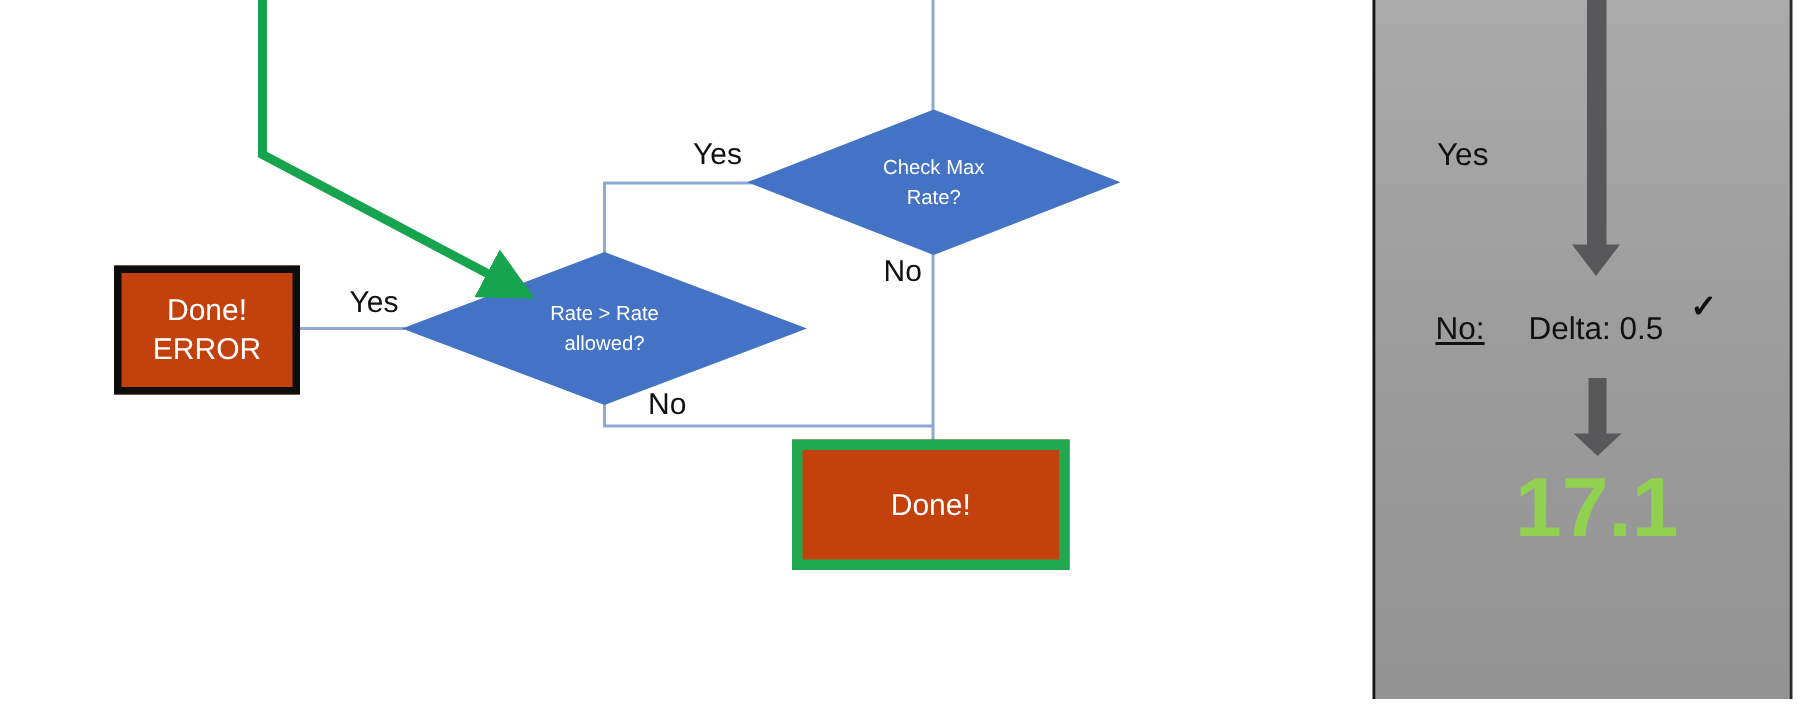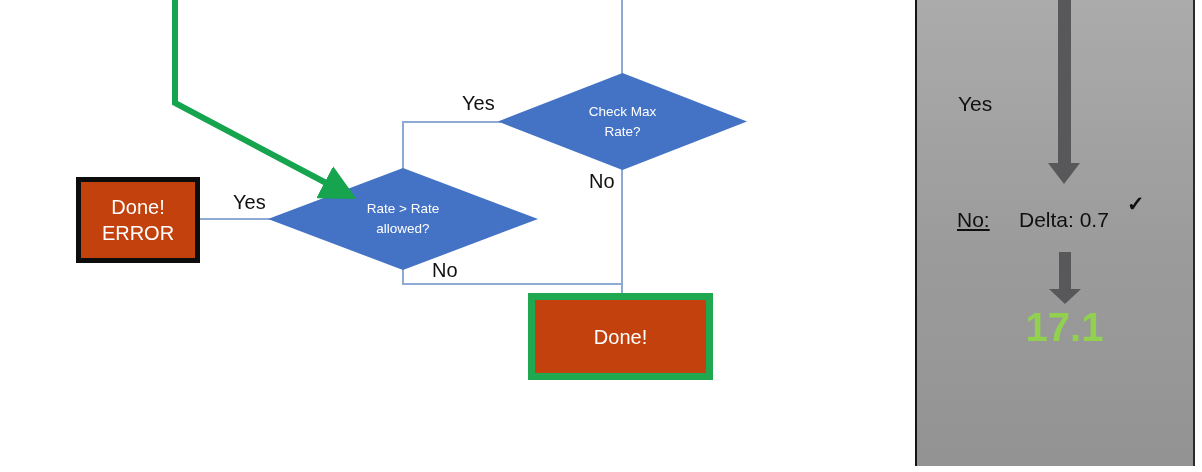--- a/index.html
+++ b/index.html
@@ -59,21 +59,21 @@
   .p-delta{left:102px;top:208px;}
   .p-check{left:210px;top:192px;font-size:34px;font-weight:bold;color:#0a0a0a;}
   .arrow-shaft{position:absolute;background:#58585A;}
   .shaft-1{left:141px;top:0;width:13px;height:164px;}
   .shaft-2{left:142px;top:252px;width:12px;height:38px;}
   .arrow-head{position:absolute;width:0;height:0;border-left:16px solid transparent;border-right:16px solid transparent;}
   .head-1{left:131px;top:163px;border-top:21px solid #58585A;}
   .head-2{left:132px;top:289px;border-top:15px solid #58585A;}
   .result{
     position:absolute;left:60px;top:305px;width:175px;
-    text-align:center;color:#92D050;font-size:40px;font-weight:bold;
+    text-align:center;color:#92D050;font-size:56px;font-weight:bold;
   }
 </style>
 </head>
 <body>
 
 <div class="stage">
 
   <svg class="layer layer-connectors" viewBox="0 0 1202 472">
     <path d="M622 0 L622 74" stroke="#8DA9D4" stroke-width="2" fill="none"></path>
     <path d="M501 122 L403 122 L403 170" stroke="#8DA9D4" stroke-width="2" fill="none"></path>
@@ -115,21 +115,21 @@
     <path d="M175 0 L175 103 L347 194" stroke="#17A44F" stroke-width="6" fill="none" stroke-linejoin="miter" marker-end="url(#greenArrow)"></path>
   </svg>
 
   <div class="panel">
     <div class="arrow-shaft shaft-1"></div>
     <div class="arrow-head head-1"></div>
 
     <div class="p-label p-yes">Yes</div>
 
     <div class="p-label p-no">No:</div>
-    <div class="p-label p-delta">Delta: 0.7</div>
+    <div class="p-label p-delta">Delta: 0.5</div>
     <div class="p-label p-check">✓</div>
 
     <div class="arrow-shaft shaft-2"></div>
     <div class="arrow-head head-2"></div>
 
     <div class="result">17.1</div>
   </div>
 
 </div>
 

